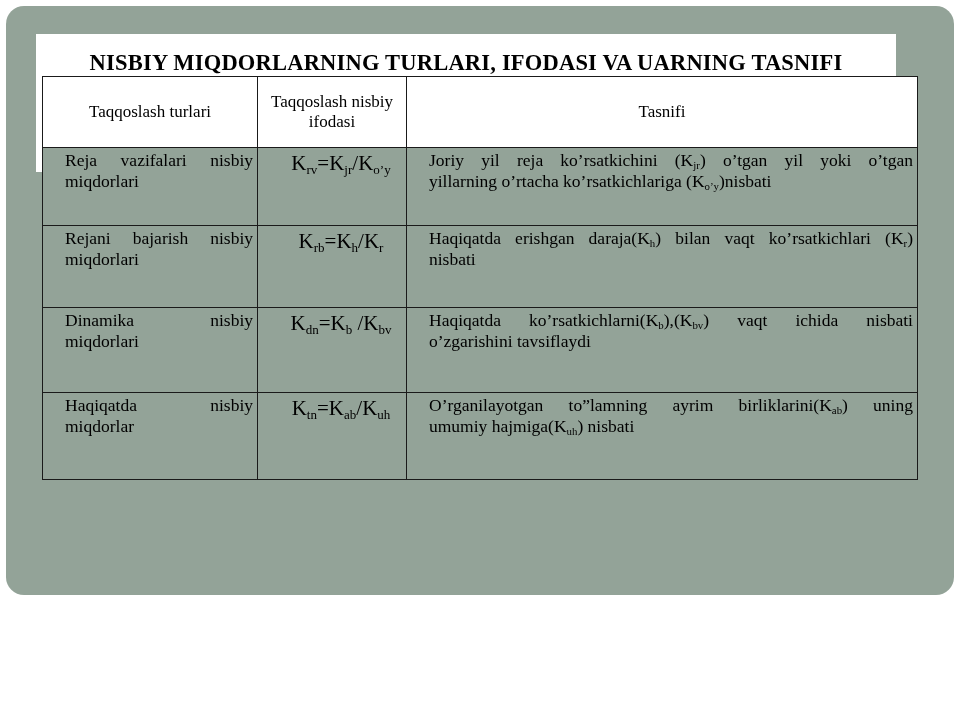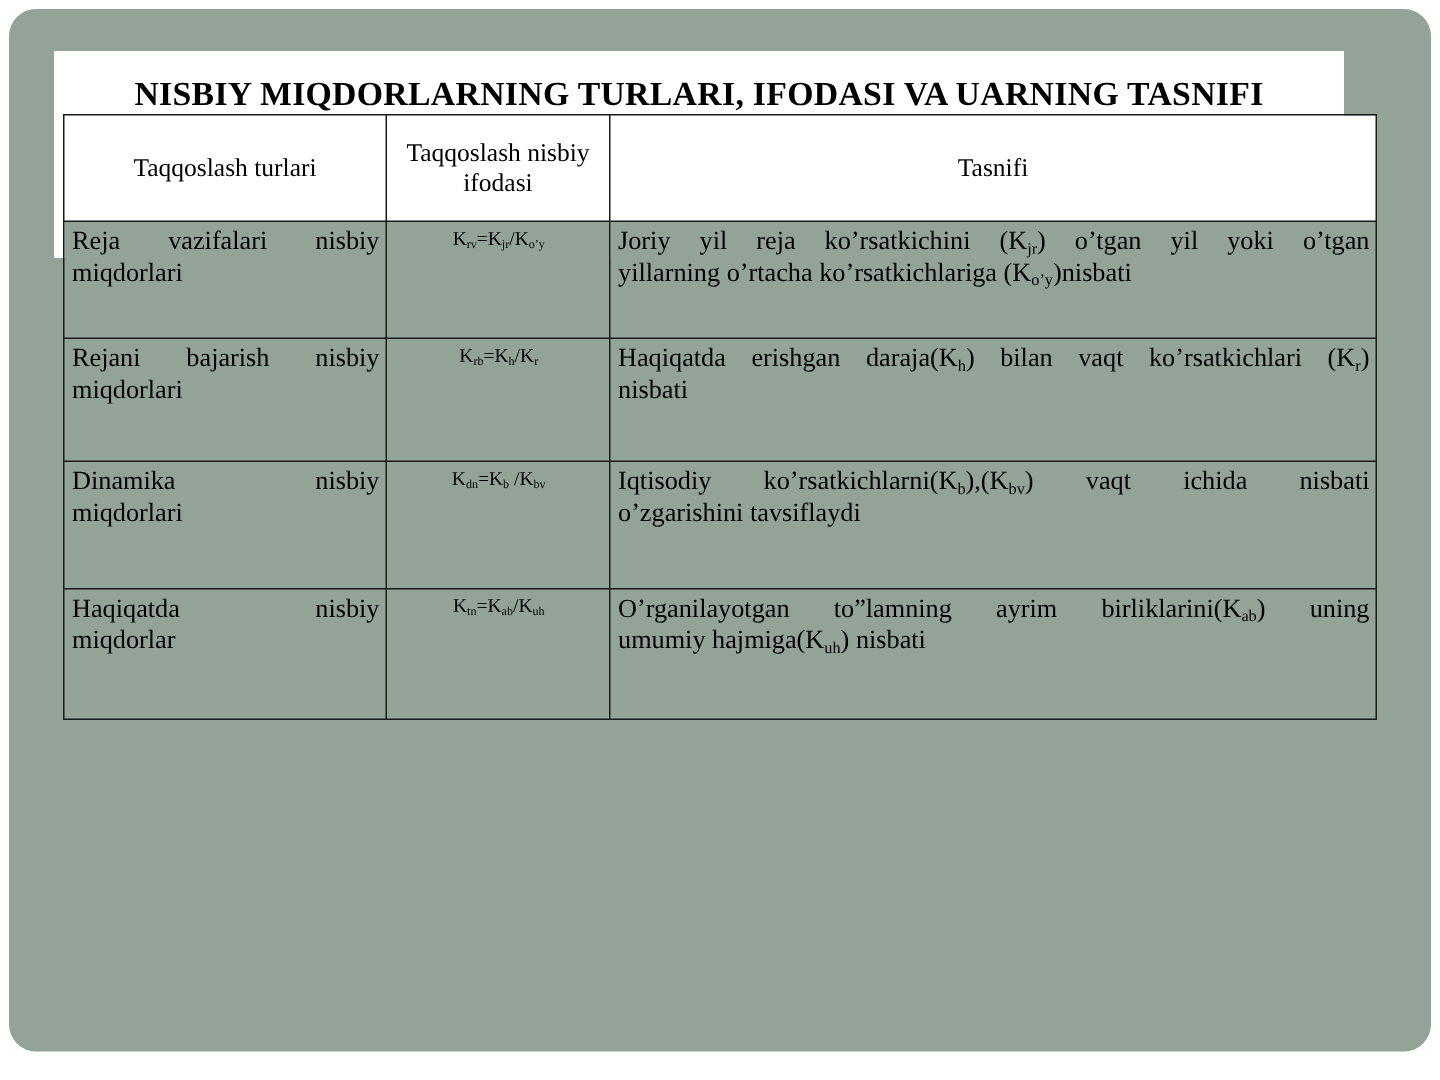--- a/index.html
+++ b/index.html
@@ -13,21 +13,21 @@
     font-family: "Liberation Serif", "DejaVu Serif", serif;
     overflow: hidden;
   }
 
   
   #slide {
     position: absolute;
     left: 6px;
     top: 6px;
     width: 948px;
-    height: 695px;
+    height: 589px;
     background: #93a398;
     border-radius: 18px;
     overflow: hidden;
   }
 
   
   #title-panel {
     position: absolute;
     left: 30px;
     top: 28px;
@@ -55,21 +55,21 @@
     left: 36px;
     top: 70px;
     width: 876px;
     border-collapse: collapse;
     table-layout: fixed;
   }
   #rel-table td,
   #rel-table th {
     border: 1.6px solid #1a1a1a;
     vertical-align: top;
-    padding: 2px 4px 2px 5px;
+    padding: 2px 4px 2px 22px;
     color: #000000;
     font-weight: normal;
   }
 
   
   .hdr {
     background: #ffffff;
     text-align: center;
     vertical-align: middle !important;
     font-weight: bold;
@@ -91,21 +91,21 @@
     hyphens: none;
   }
   .c-type .last {
     text-align: right;
     text-align-last: left;
     display: block;
   }
   .c-formula {
     text-align: center;
     vertical-align: top;
-    font-size: 13px;
+    font-size: 21px;
     padding-top: 3px !important;
     white-space: nowrap;
   }
   .c-desc {
     text-align: justify;
     text-align-last: left;
   }
   .c-desc .jline {
     display: block;
     text-align: justify;
@@ -177,21 +177,21 @@
 
       <tr class="r3">
         <td class="cell c-type">
           <span>Dinamika nisbiy</span>
           <span class="last">miqdorlari</span>
         </td>
         <td class="cell c-formula">
           <span>K</span><sub>dn</sub><span>=</span><span>K</span><sub>b</sub><span> /</span><span>K</span><sub>bv</sub>
         </td>
         <td class="cell c-desc">
-          <span class="jline"><span>Iqtisodiy ko’rsatkichlarni(K</span><sub>b</sub><span>),(K</span><sub>bv</sub><span>) vaqt ichida nisbati</span></span>
+          <span class="jline"><span>Haqiqatda ko’rsatkichlarni(K</span><sub>b</sub><span>),(K</span><sub>bv</sub><span>) vaqt ichida nisbati</span></span>
           <span class="lline">o’zgarishini tavsiflaydi</span>
         </td>
       </tr>
 
       <tr class="r4">
         <td class="cell c-type">
           <span>Haqiqatda nisbiy</span>
           <span class="last">miqdorlar</span>
         </td>
         <td class="cell c-formula">

